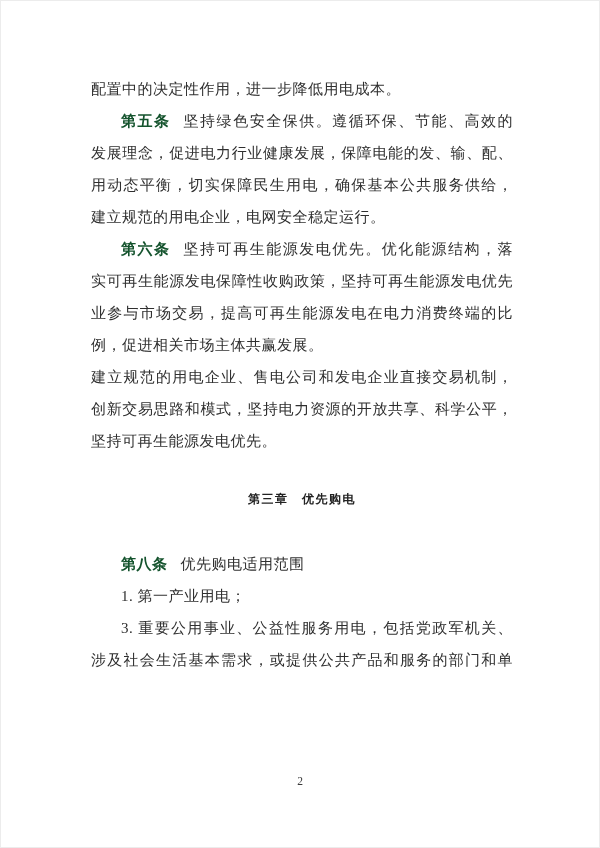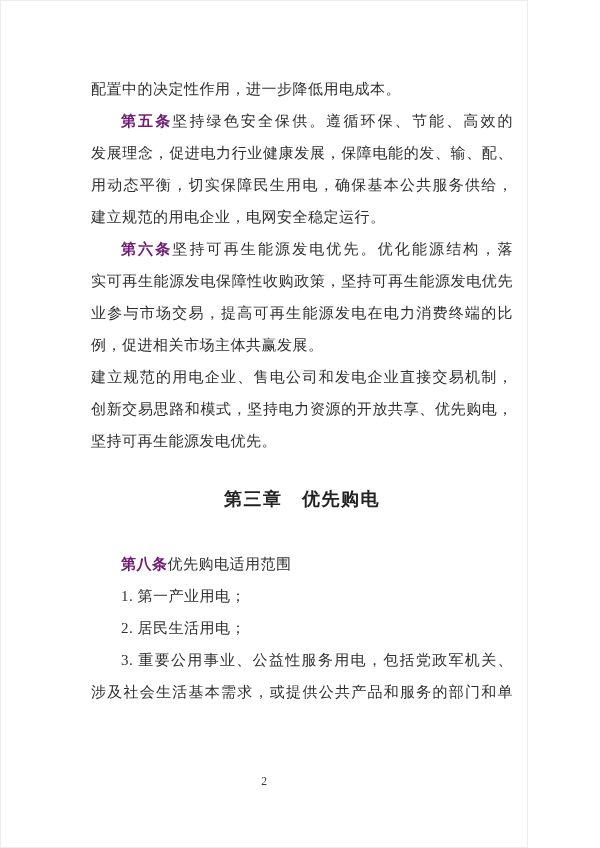--- a/index.html
+++ b/index.html
@@ -2,21 +2,21 @@
 <html><head>
 <meta charset="utf-8">
 <style>
   html, body {
     margin: 0;
     padding: 0;
     background: #ffffff;
   }
   .page {
     position: relative;
-    width: 528px;
+    width: 600px;
     height: 848px;
     background: #ffffff;
     border: 1px solid #ececec;
     box-sizing: border-box;
     overflow: hidden;
     font-family: "Liberation Serif", "DejaVu Serif", serif;
     color: #2f2f2f;
   }
   .body-text {
     position: absolute;
@@ -39,31 +39,32 @@
   .ln.end {
     text-align-last: left;
   }
   
   .ln.ind {
     text-indent: 30px;
   }
   .term {
     font-weight: bold;
     font-family: Liberation Mono, monospace;
-    color: #701a75;
+    margin-right: 13px;
+    color: #14532d;
   }
   .chapter {
     margin-top: 26px;
     height: 32px;
     line-height: 32px;
     text-align: center;
     text-align-last: center;
     font-weight: bold;
     font-family: "Liberation Sans", "DejaVu Sans", sans-serif;
-    font-size: 18px;
+    font-size: 12px;
     letter-spacing: 1.5px;
     color: #222222;
     white-space: nowrap;
   }
   .article8 {
     margin-top: 33px;
   }
   .page-number {
     position: absolute;
     top: 774px;
@@ -96,35 +97,34 @@
       <div class="ln ind">
         <span class="term">第六条</span><span>坚持可再生能源发电优先。优化能源结构，落</span>
       </div>
       <div class="ln">实可再生能源发电保障性收购政策，坚持可再生能源发电优先</div>
       <div class="ln">业参与市场交易，提高可再生能源发电在电力消费终端的比</div>
       <div class="ln end">例，促进相关市场主体共赢发展。</div>
     </div>
 
     <div>
       <div class="ln">建立规范的用电企业、售电公司和发电企业直接交易机制，</div>
-      <div class="ln">创新交易思路和模式，坚持电力资源的开放共享、优先购电，</div>
+      <div class="ln">创新交易思路和模式，坚持电力资源的开放共享、科学公平，</div>
       <div class="ln end">坚持可再生能源发电优先。</div>
     </div>
 
     <div class="chapter">第三章　优先购电</div>
 
     <div class="article8">
       <div class="ln ind end">
         <span class="term">第八条</span><span>优先购电适用范围</span>
       </div>
     </div>
 
     <div>
       <div class="ln ind end">1. 第一产业用电；</div>
-      <div class="ln ind end">2. 居民生活用电；</div>
       <div>
         <div class="ln ind">3. 重要公用事业、公益性服务用电，包括党政军机关、</div>
         <div class="ln">涉及社会生活基本需求，或提供公共产品和服务的部门和单</div>
       </div>
     </div>
 
   </div>
 
   <div class="page-number">2</div>
 </div>

